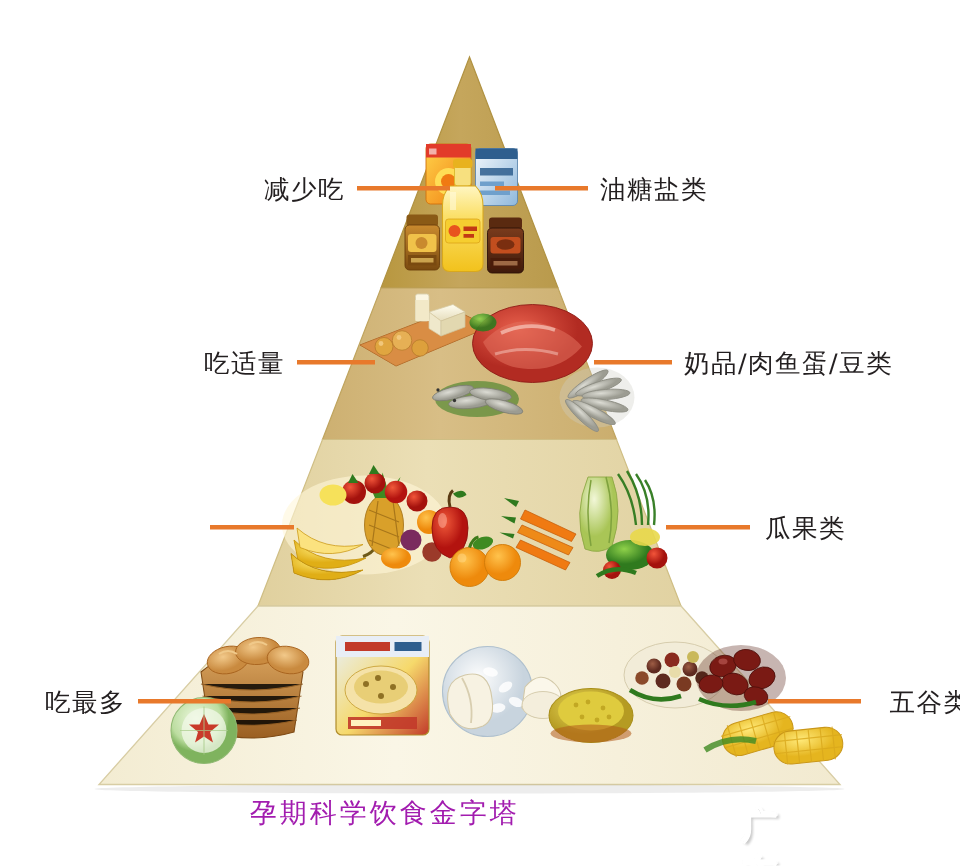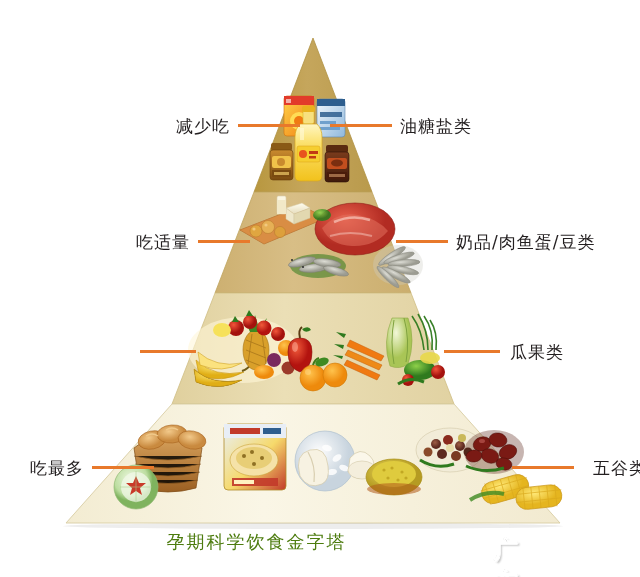--- a/index.html
+++ b/index.html
@@ -29,21 +29,21 @@
     height:3px;
     background:#E8792B;
   }
 
   .caption{
     position:absolute;
     left:0;right:0;
     top:530px;
     text-align:center;
     font-size:18px;
-    color:#4d7c0f;
+    color:#a21caf;
     letter-spacing:2px;
     font-family:"DejaVu Serif","Liberation Serif",serif;
   }
 
   .watermark{
     position:absolute;
     left:494px;top:534px;
     font-size:24px;
     font-weight:bold;
     color:#3a3a3a;

